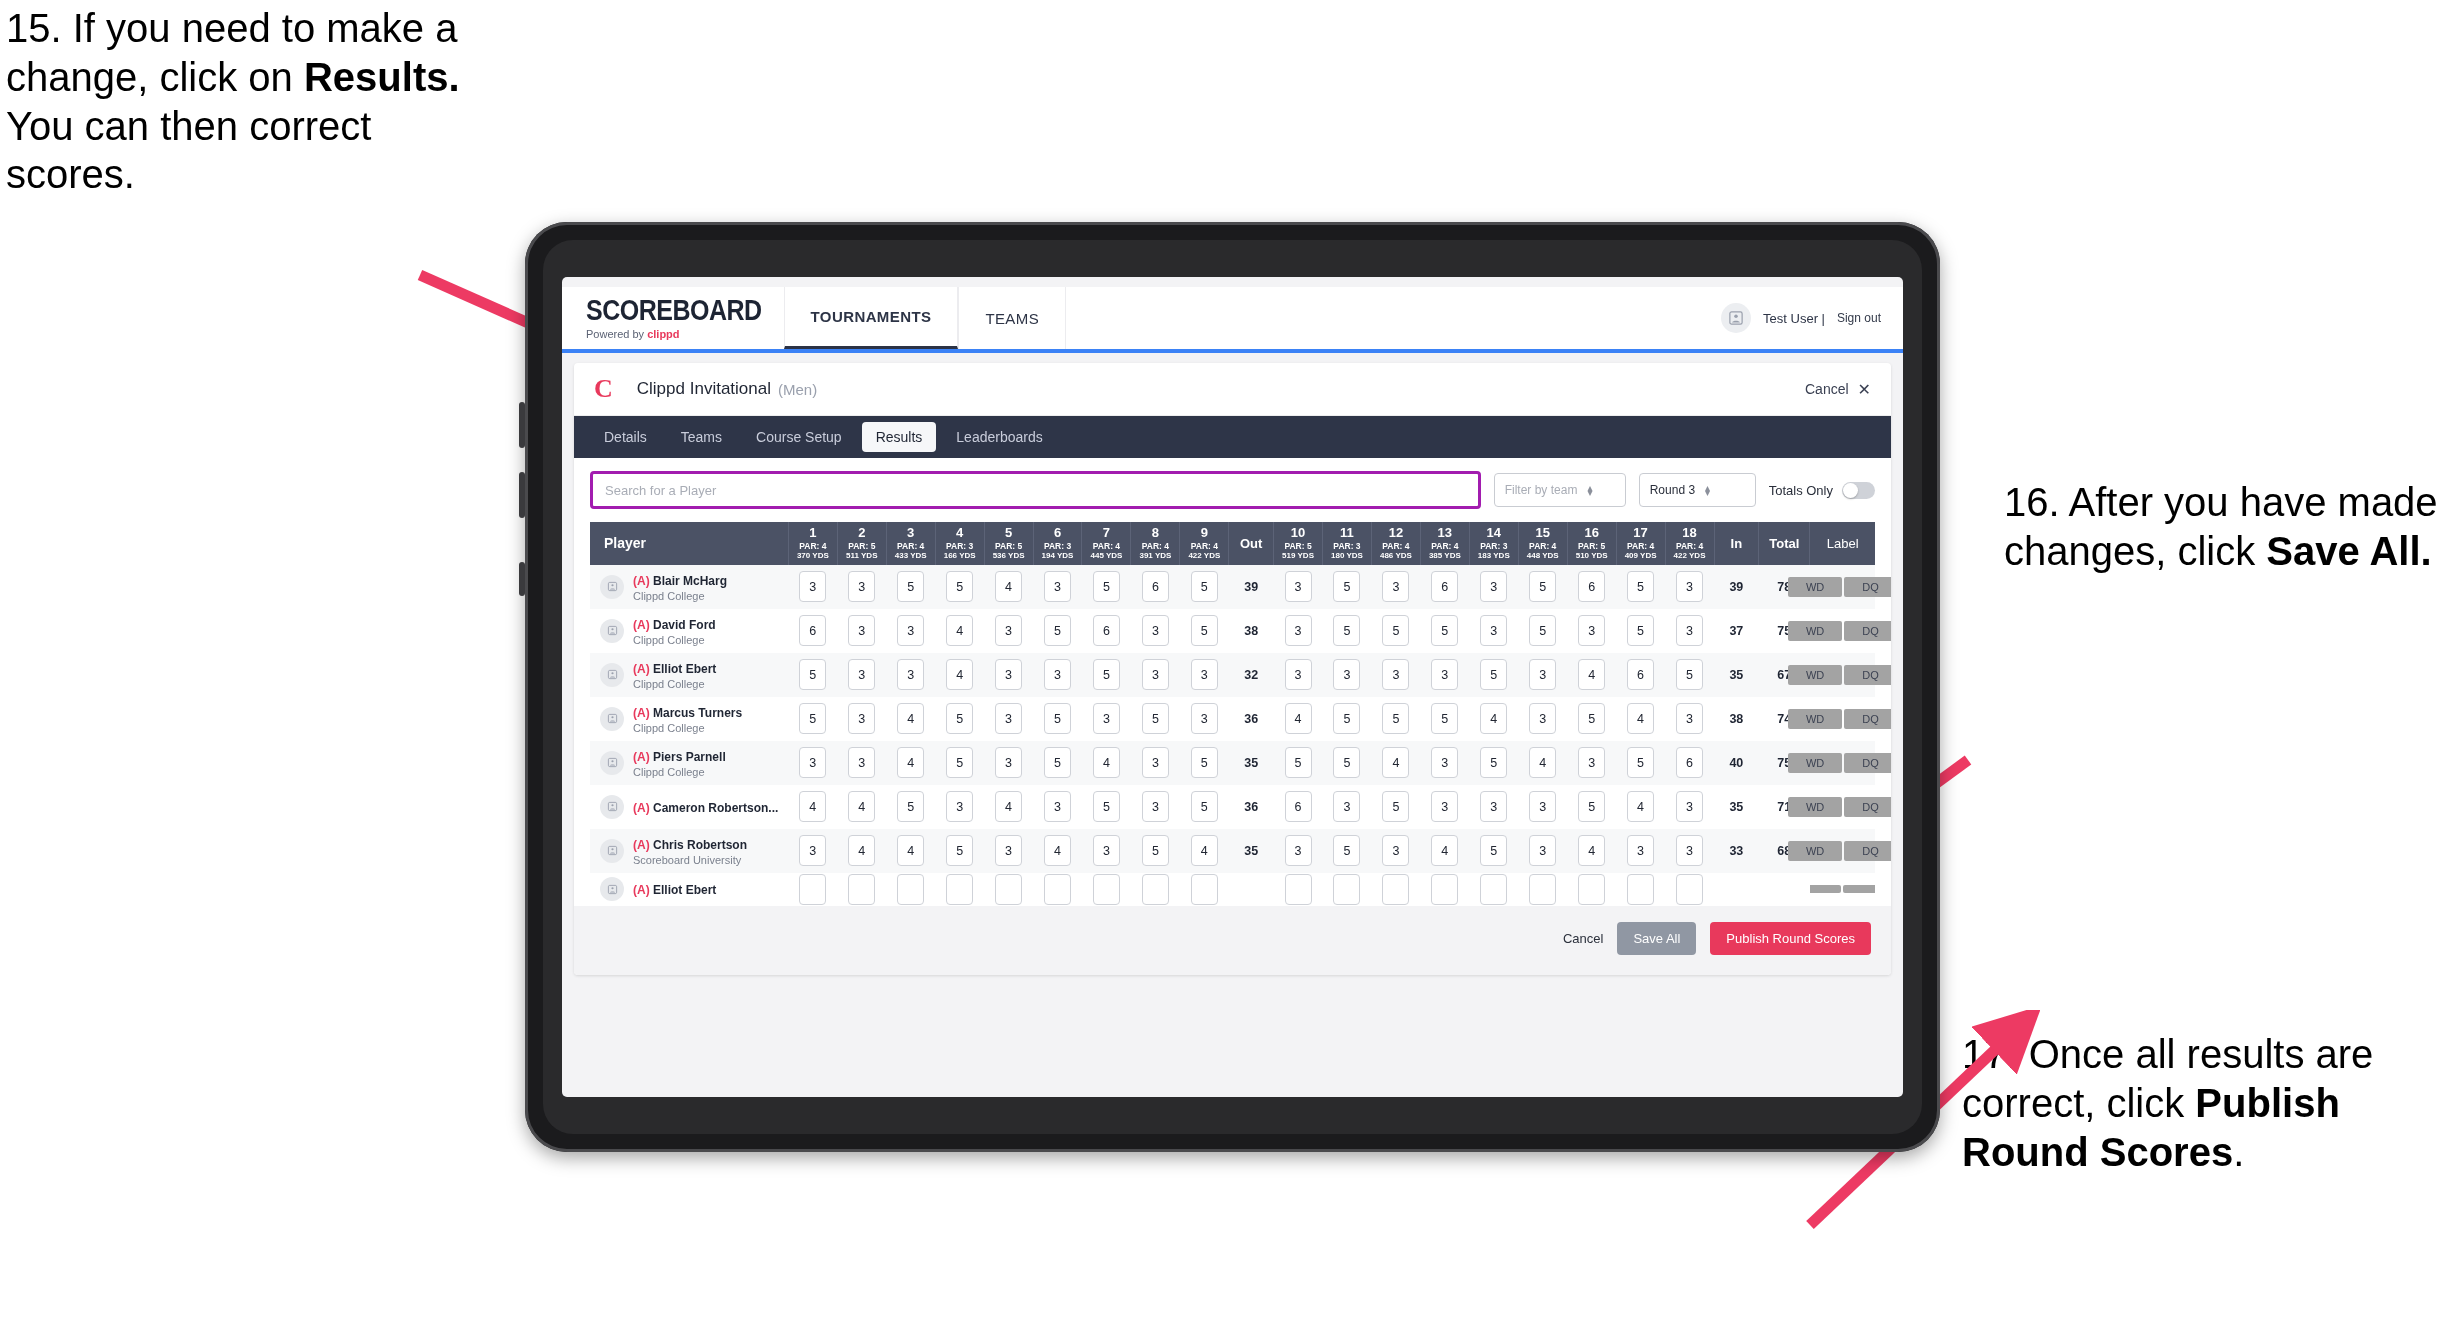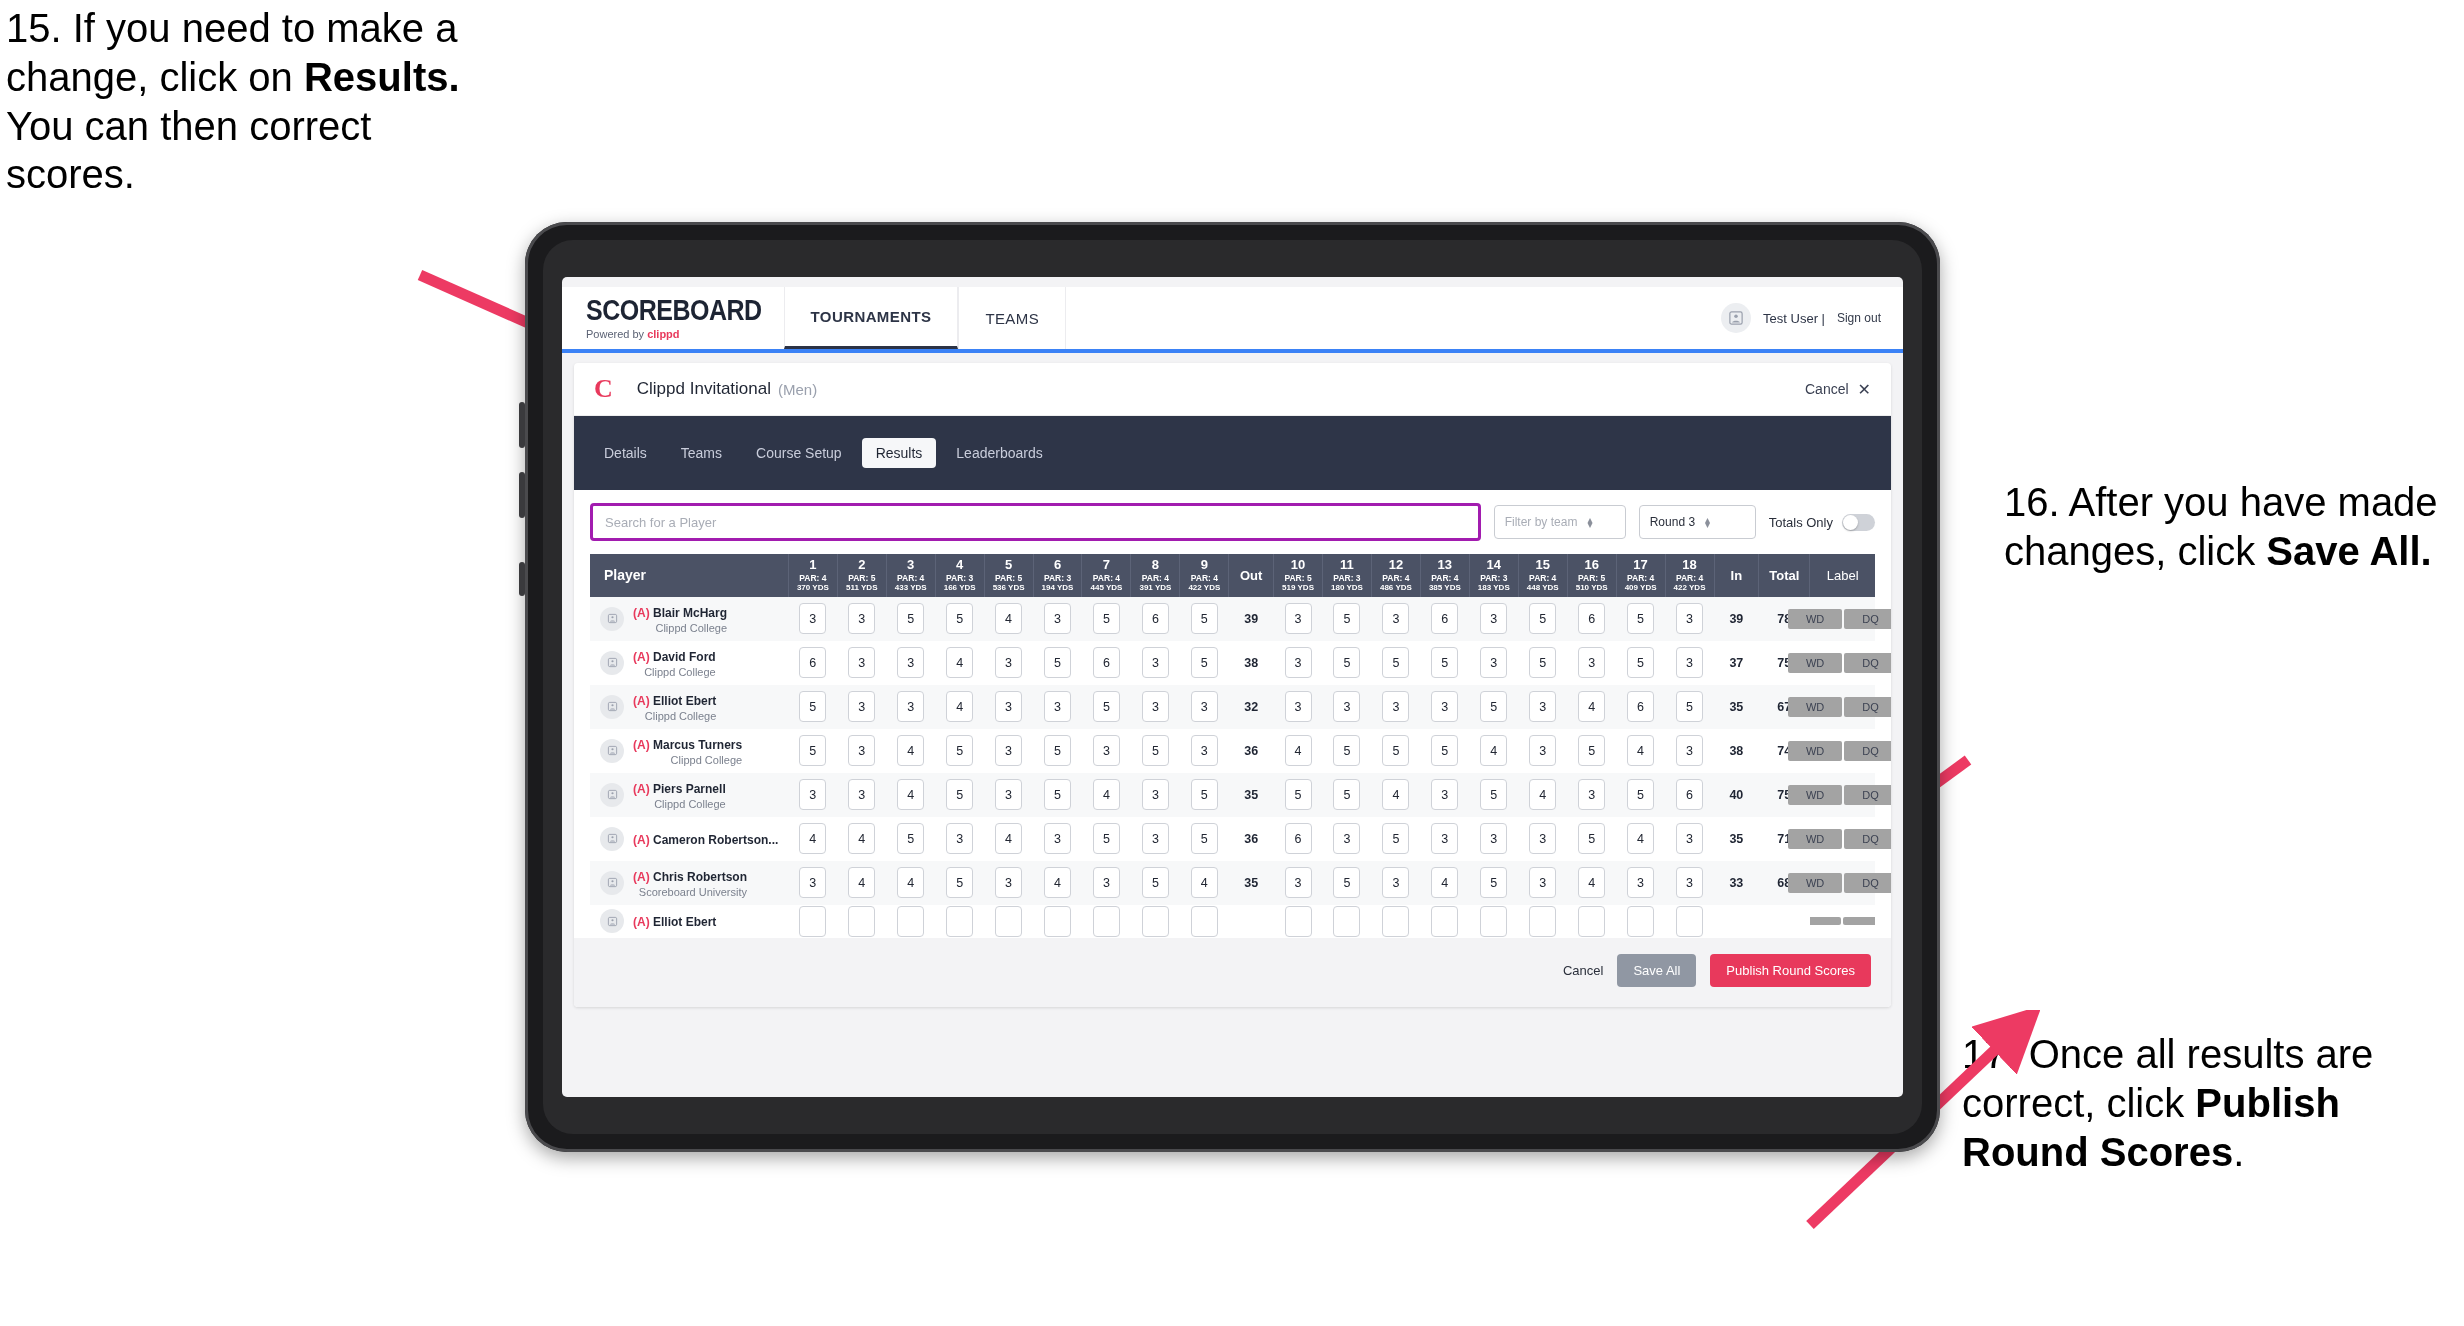--- a/index.html
+++ b/index.html
@@ -47,21 +47,21 @@
   #page{padding:10px 12px 0 12px;}
   #card{background:#fff;border-radius:4px;box-shadow:0 1px 3px rgba(0,0,0,.12);overflow:hidden;}
   #tourney{height:52px;display:flex;align-items:center;padding:0 20px;border-bottom:1px solid #eee;}
   .c-mark{font-size:26px;font-weight:700;color:#e8395c;margin-right:16px;font-family:"Liberation Serif",serif;}
   #t-name{font-size:17px;color:#1f2533;font-weight:500;margin-left:8px;}
   #t-gender{font-size:15px;color:#9aa0ad;margin-left:7px;}
   #cancel-x{margin-left:auto;display:flex;align-items:center;gap:9px;font-size:14px;color:#3a4052;}
   #cancel-x .x{font-size:16px;}
 
   
-  #tabs{background:#2e3548;height:42px;display:flex;align-items:center;padding:16px 16px;gap:6px;}
+  #tabs{background:#2e3548;height:42px;display:flex;align-items:center;padding:0 16px;gap:6px;}
   .tab{font-size:14px;color:#c9cddb;padding:7px 14px;border-radius:4px;}
   .tab.active{background:#f6f7f9;color:#1f2533;font-weight:500;}
 
   
   #toolbar{display:flex;align-items:center;gap:13px;padding:13px 16px;background:#fff;}
   #search{flex:1;height:32px;border:3px solid #a21caf;border-radius:4px;background:#fff;
     display:flex;align-items:center;padding:0 12px;font-size:13px;color:#a9adb6;}
   .selectbox{height:32px;border:1px solid #c9ccd2;border-radius:4px;background:#fff;display:flex;
     align-items:center;gap:10px;padding:0 10px;font-size:12px;color:#5c6270;}
   #filter-team{min-width:110px;color:#a9adb6;}
@@ -82,21 +82,21 @@
   th.hole .par{font-size:8.5px;line-height:1.2;}
   th.hole .yds{font-size:8px;line-height:1.2;}
   th.agg{width:42px;font-size:13px;font-weight:700;}
   th.total{width:48px;font-size:13px;font-weight:700;}
   th.label{width:62px;font-size:13px;font-weight:400;border-right:none;}
 
   tbody tr{height:44px;}
   tbody tr:nth-child(odd){background:#f7f8f9;}
   tbody tr:nth-child(even){background:#fff;}
   td{text-align:center;vertical-align:middle;}
-  td.player{text-align:right;padding-left:10px;}
+  td.player{text-align:left;padding-left:10px;}
   .pcell{display:flex;align-items:center;gap:9px;}
   .picon{width:24px;height:24px;border-radius:50%;background:#e7e9ec;display:flex;align-items:center;justify-content:center;flex:0 0 auto;}
   .picon svg{width:11px;height:11px;}
   .pname{font-size:12px;font-weight:700;color:#1f2533;line-height:1.25;}
   .pname .amat{color:#e8395c;font-weight:700;}
   .pteam{font-size:11px;color:#7b818e;line-height:1.3;}
   .score-box{width:25px;height:29px;margin:0 auto;border:1px solid #cfd2d8;border-radius:4px;background:#fff;
     display:flex;align-items:center;justify-content:center;font-size:12.5px;color:#222733;}
   td.agg{font-size:12.5px;font-weight:700;color:#1f2533;}
   td.total{font-size:12.5px;font-weight:700;color:#1f2533;}

